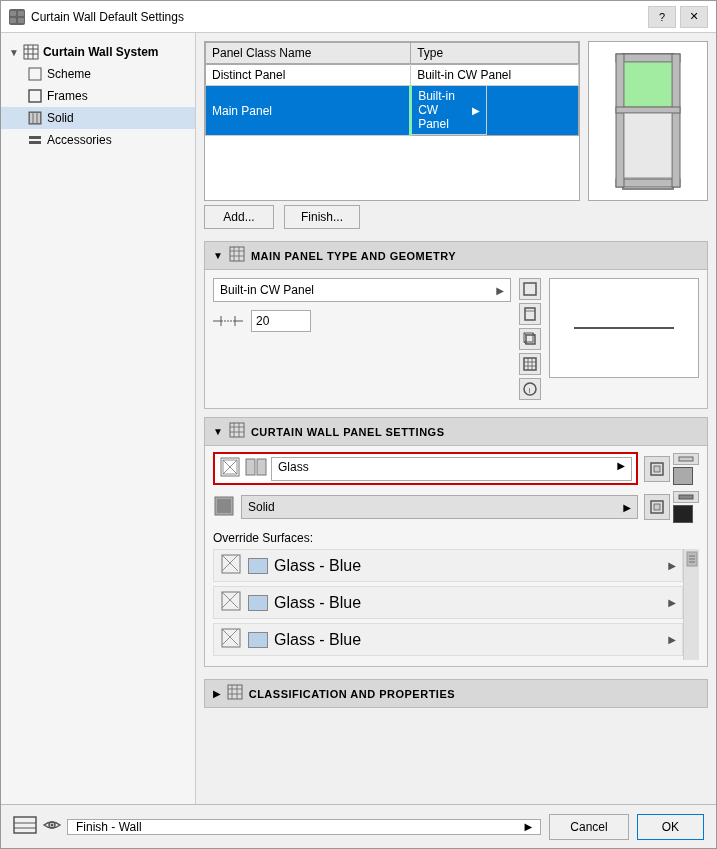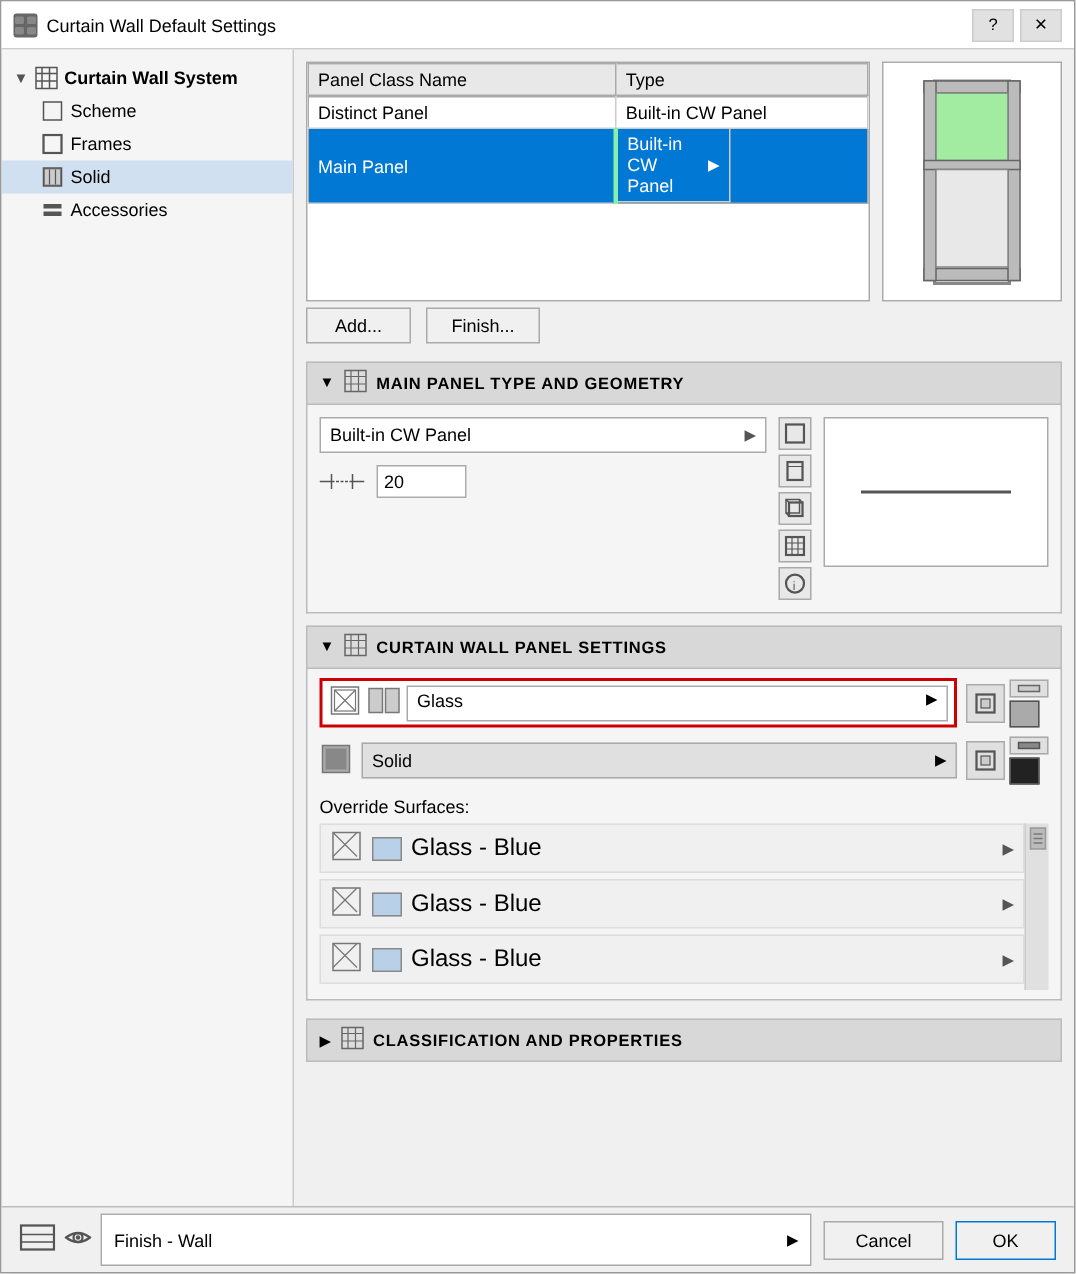--- a/index.html
+++ b/index.html
@@ -360,21 +360,21 @@
       flex: 1;
       display: flex;
       align-items: center;
       gap: 6px;
     }
     .eye-icon {
       font-size: 14px; color: #555;
     }
     .finish-dropdown {
       flex: 1;
-      height: 35px;
+      height: 16px;
       background: #fff;
       border: 1px solid #aaa;
       padding: 2px 8px;
       font-size: 12px;
       display: flex;
       align-items: center;
       justify-content: space-between;
       cursor: pointer;
     }
     .bottom-btn {

